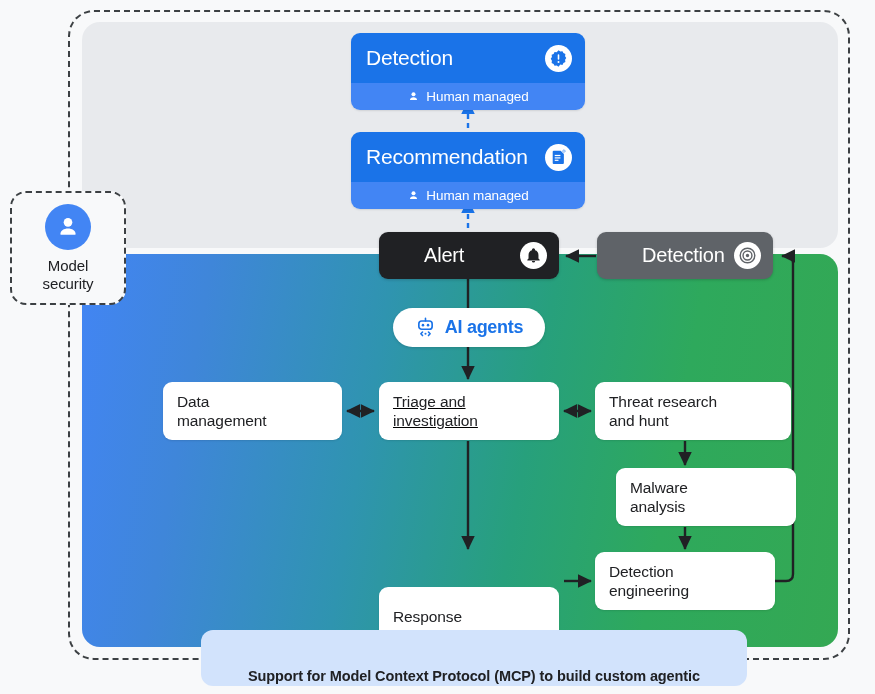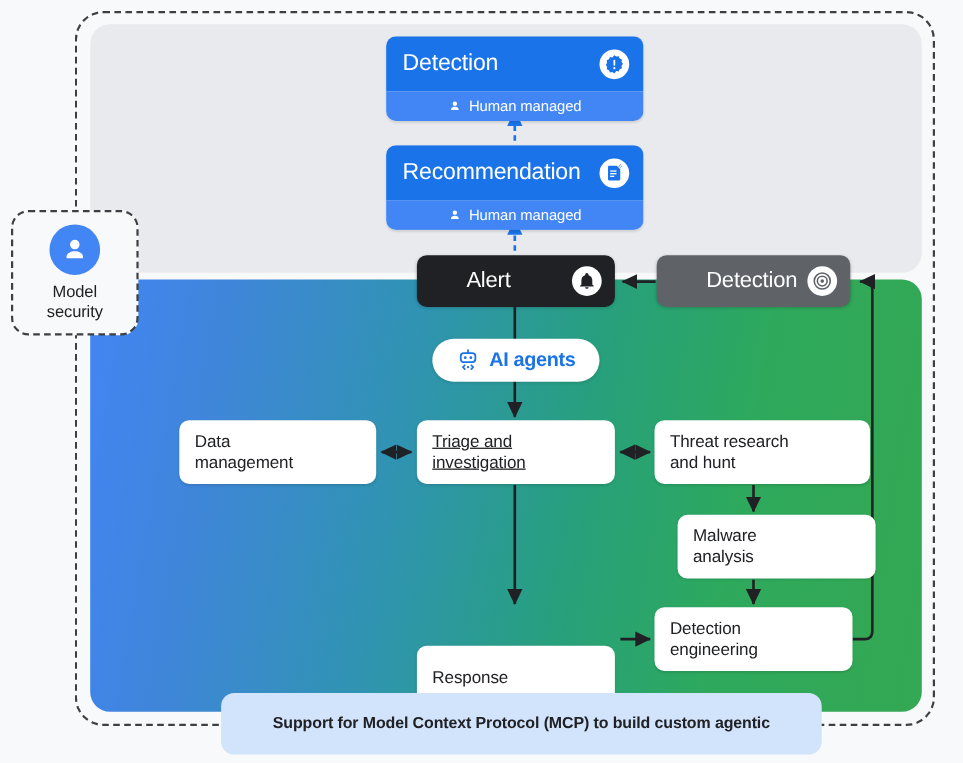--- a/index.html
+++ b/index.html
@@ -133,21 +133,21 @@
   #box-threat     { left: 595px; top: 382px; width: 196px; height: 58px; }
   #box-malware    { left: 616px; top: 468px; width: 180px; height: 58px; }
   #box-response   { left: 379px; top: 552px; width: 180px; height: 58px; margin-top: 35px; }
   #box-detection-eng { left: 595px; top: 552px; width: 180px; height: 58px; }
 
   
   .mcp {
     position: absolute;
     left: 201px; top: 630px; width: 546px; height: 56px;
     background: #d2e3fc; border-radius: 12px;
-    display: flex; align-items: center; justify-content: center;
+    display: flex; align-items: flex-end; justify-content: center;
     text-align: center; padding: 0 16px;
   }
   .mcp .txt {
     font-size: 14.5px; line-height: 19px; font-weight: 700;
     color: #202124; letter-spacing: -0.1px;
   }
 
   
   #wires { position: absolute; left: 0; top: 0; width: 875px; height: 694px; pointer-events: none; }
 </style>

